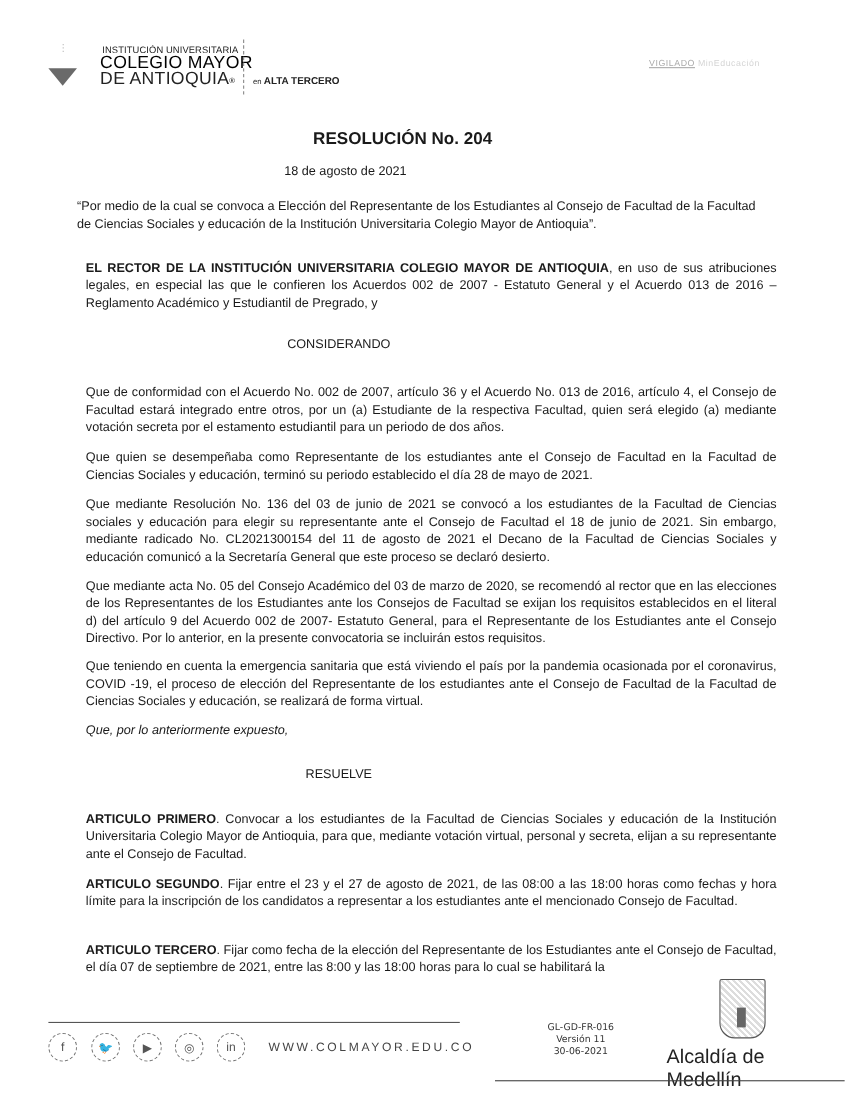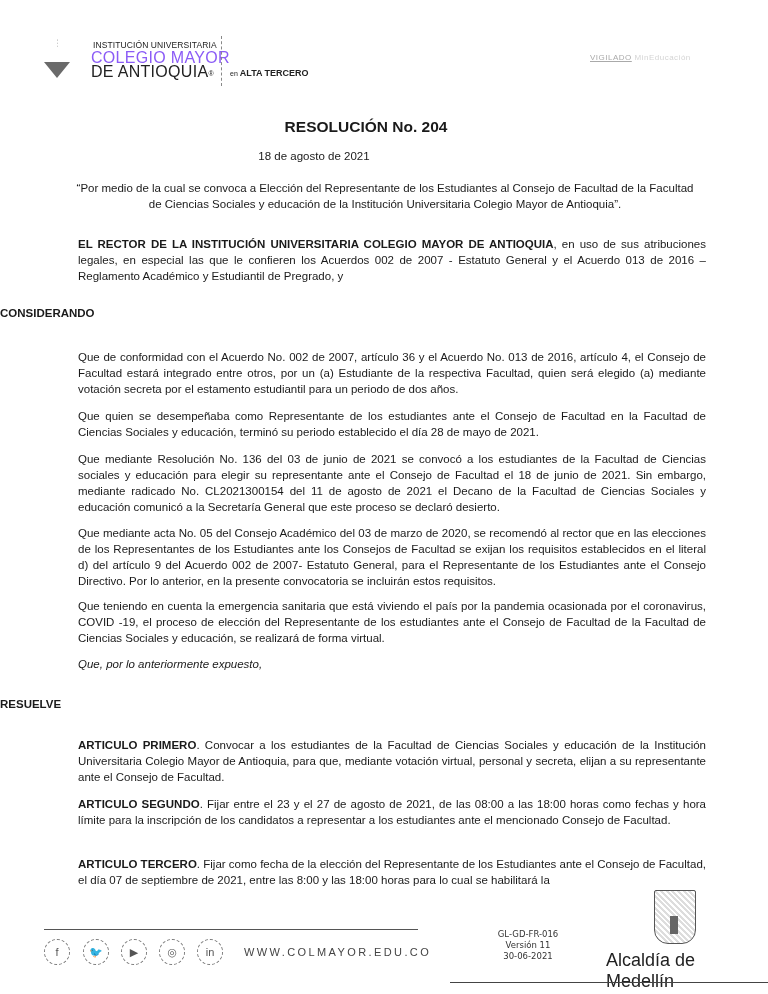--- a/index.html
+++ b/index.html
@@ -2,35 +2,35 @@
 <html><head>
 <meta charset="utf-8">
 <style>
   html, body { margin: 0; padding: 0; background: #ffffff; }
   body { width: 768px; height: 994px; position: relative; overflow: hidden; font-family: "Liberation Sans", sans-serif; color: #1a1a1a; }
   .abs { position: absolute; }
   
   .logo-mark { left: 44px; top: 62px; width: 0; height: 0; border-left: 13px solid transparent; border-right: 13px solid transparent; border-top: 16px solid #6a6a6a; }
   .logo-sparkle { left: 53px; top: 40px; width: 8px; height: 14px; color:#bbb; font-size: 9px; line-height: 7px; }
   .inst-small { left: 93px; top: 40px; font-size: 8.5px; letter-spacing: 0.1px; color: #222; }
-  .inst-big1 { left: 91px; top: 50px; font-size: 16px; line-height: 16px; color: #8b5cf6; letter-spacing: 0.3px; }
+  .inst-big1 { left: 91px; top: 50px; font-size: 16px; line-height: 16px; color: #000000; letter-spacing: 0.3px; }
   .inst-big2 { left: 91px; top: 64px; font-size: 16px; line-height: 16px; color: #222; letter-spacing: 0.3px; }
   .reg { font-size: 7px; vertical-align: 1px; }
   .vdiv { left: 221px; top: 36px; width: 0; height: 50px; border-left: 1px dashed #888; }
   .alta { left: 230px; top: 68px; font-size: 9px; font-weight: bold; color:#222; }
   .alta .en { font-weight: normal; font-size: 7px; margin-right: 2px; }
   .vigilado { left: 590px; top: 53px; font-size: 8px; color: #aaa; letter-spacing: 0.5px; }
   .vigilado .u { text-decoration: underline; }
 
   
   .title { left: 0; width: 732px; top: 118px; text-align: center; font-size: 15.5px; font-weight: bold; color:#1a1a1a; }
   .date { left: 0; width: 628px; top: 150px; text-align: center; font-size: 11.5px; }
-  .quote { left: 70px; width: 630px; top: 180px; text-align: center; font-size: 11.5px; line-height: 16px; }
+  .quote { left: 70px; width: 630px; top: 180px; text-align: left; font-size: 11.5px; line-height: 16px; }
   .para { left: 78px; width: 628px; font-size: 11.5px; line-height: 16px; text-align: justify; }
-  .center-h { left: 0; width: 616px; font-size: 11.5px; font-weight: bold; }
+  .center-h { left: 0; width: 616px; text-align: center; font-size: 11.5px; font-weight: normal; }
   b { font-weight: bold; }
 
   
   .footer-line { left: 44px; top: 929px; width: 374px; height: 0; border-top: 1px solid #555; }
   .social { top: 939px; width: 26px; height: 26px; border-radius: 50%; border: 1px dashed #777; display:flex; align-items:center; justify-content:center; font-size: 11px; color:#555; box-sizing: border-box; }
   .web { left: 244px; top: 946px; font-size: 11px; letter-spacing: 2.4px; color:#444; }
   .code { left: 488px; width: 80px; text-align: center; top: 929px; font-family: "DejaVu Sans", sans-serif; font-size: 8.5px; line-height: 11px; color:#333; }
   .shield { left: 654px; top: 890px; width: 40px; height: 52px; border: 1px solid #555; border-radius: 2px 2px 14px 14px; background: repeating-linear-gradient(45deg,#ddd 0 2px,#fff 2px 4px); }
   .shield-tower { left: 670px; top: 916px; width: 8px; height: 18px; background: #666; }
   .alcaldia { left: 606px; top: 950px; font-size: 18px; color:#222; }

